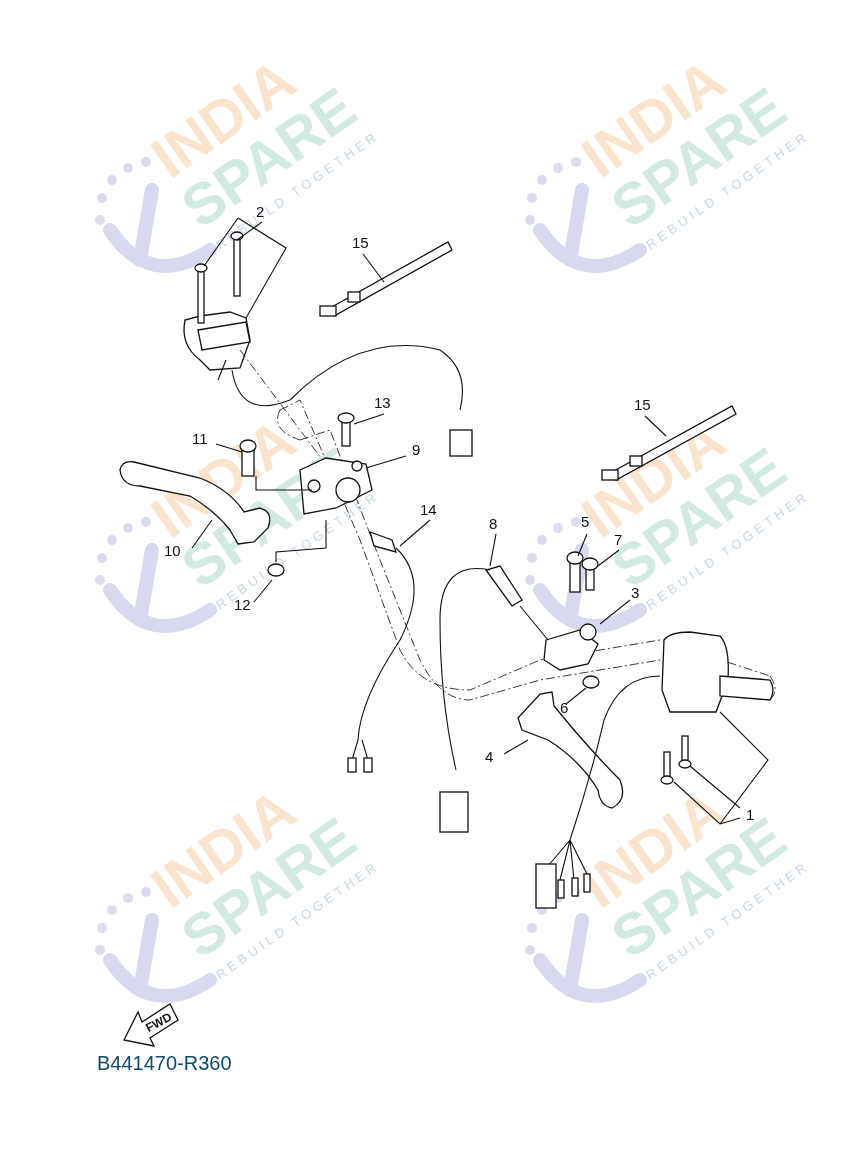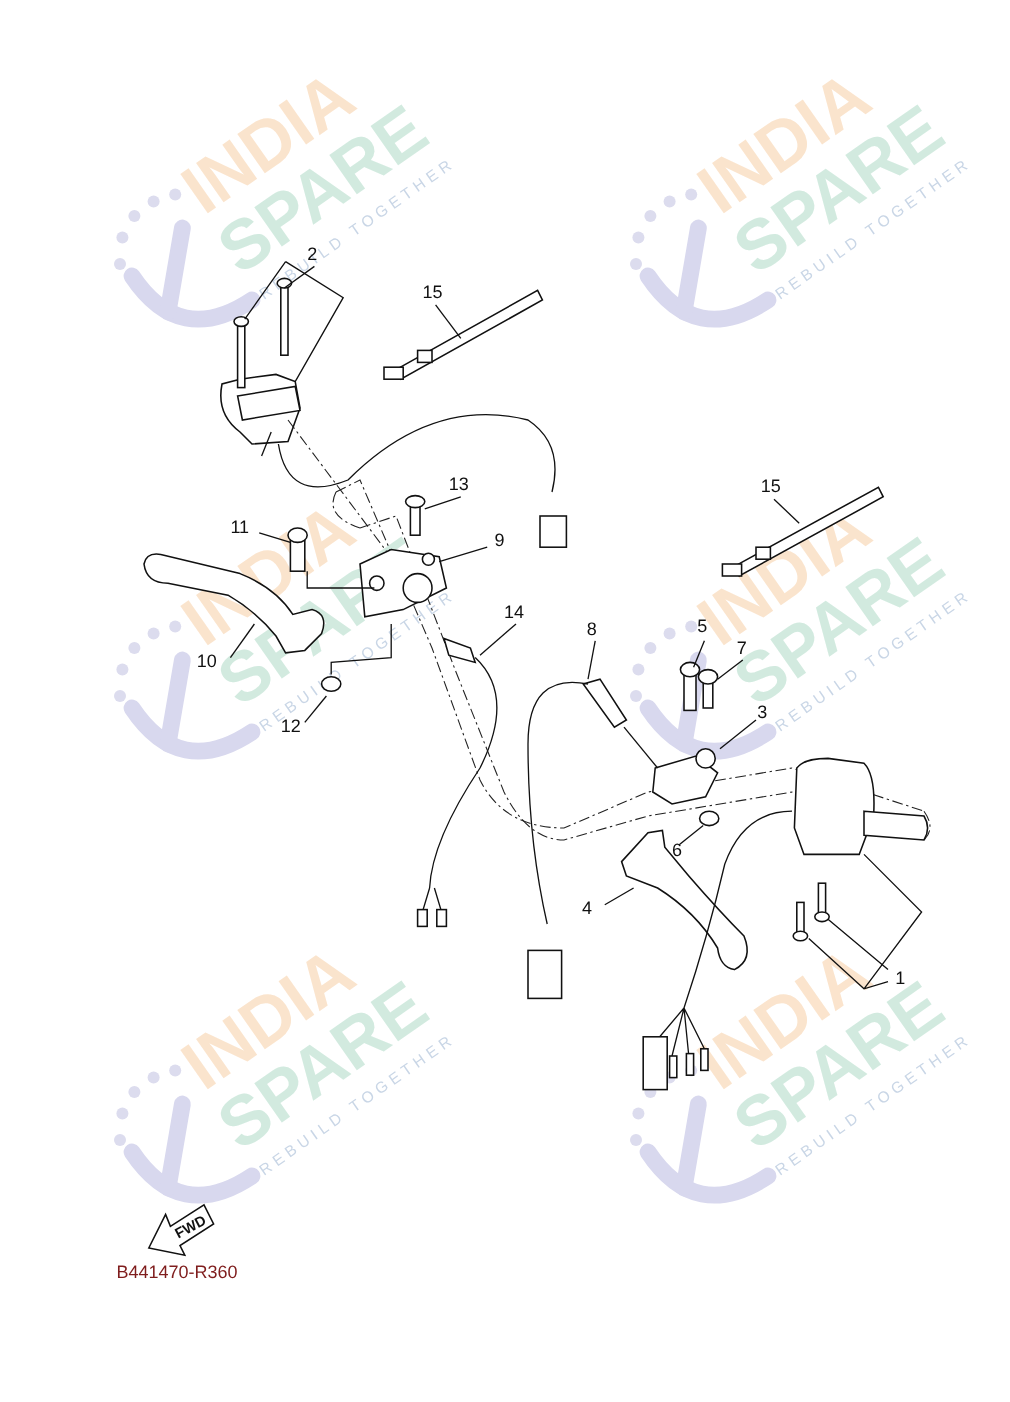--- a/index.html
+++ b/index.html
@@ -9,21 +9,21 @@
   .lbl { font-size:15px; fill:#111; }
   .ln { stroke:#111; stroke-width:1.1; fill:none; }
   .part { stroke:#111; stroke-width:1.3; fill:#fff; }
   .dash { stroke:#222; stroke-width:0.9; fill:none; stroke-dasharray:9 3 2 3; }
   .wire { stroke:#111; stroke-width:1.1; fill:none; }
   .wm-india { font-size:58px; font-weight:bold; fill:#f9d9b8; opacity:0.7; }
   .wm-spare { font-size:58px; font-weight:bold; fill:#bfe2d2; opacity:0.7; }
   .wm-tag { font-size:13px; fill:#c9d6e6; letter-spacing:4px; }
   .wm-logo { stroke:#d8d8ee; stroke-width:14; fill:none; stroke-linecap:round; }
   .wm-dot { fill:#dcdcee; }
-  .code { position:absolute; left:97px; top:1052px; font-size:15px; color:#7f1d1d; }
+  .code { position:absolute; left:97px; top:1052px; font-size:20px; color:#0c4a6e; }
 </style>
 </head>
 <body>
 
 <div id="stage">
 <svg width="842" height="1168" viewBox="0 0 842 1168" xmlns="http://www.w3.org/2000/svg">
 
   <g id="wm-layer">
         <g transform="translate(90,80)">
           <path class="wm-logo" d="M20,150 Q60,210 120,170"></path>

